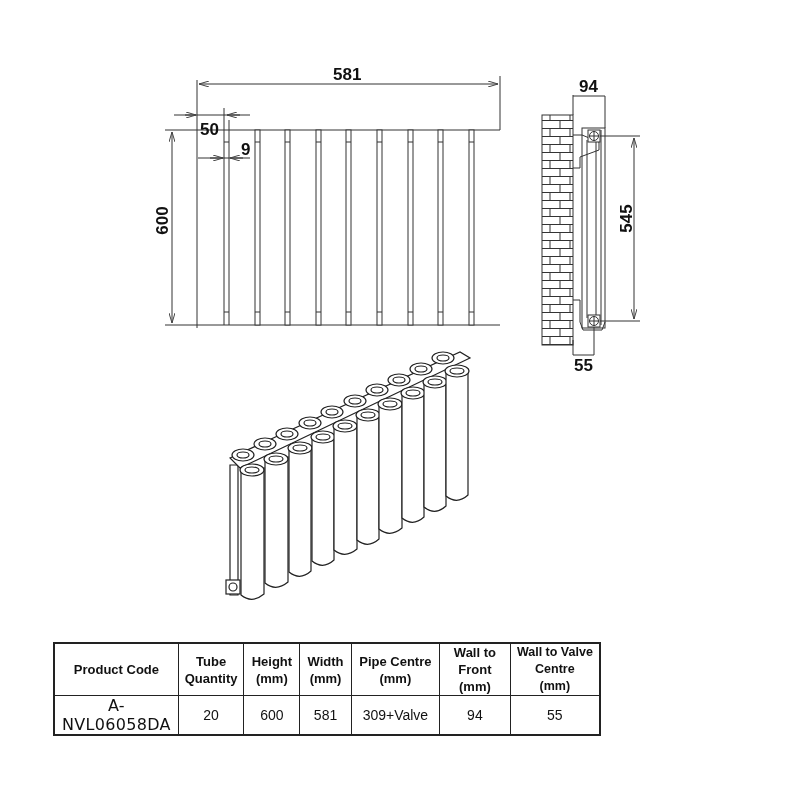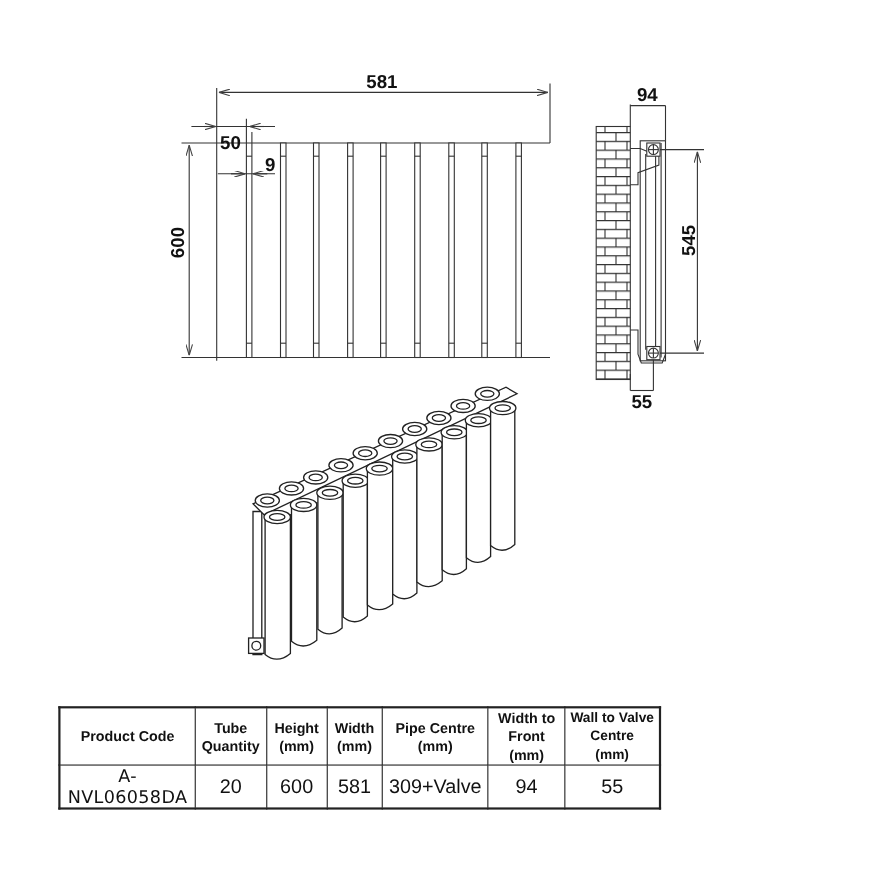--- a/index.html
+++ b/index.html
@@ -7,21 +7,21 @@
          font-family: "Liberation Sans", sans-serif; color: #111; }
   svg.drawing { position: absolute; left: 0; top: 0; }
   .dim-label { position: absolute; font-family: "Liberation Sans", sans-serif;
                font-weight: bold; font-size: 17px; color: #111; line-height: 1; }
   .vert { transform: rotate(-90deg); transform-origin: center center; }
   table.spec { position: absolute; left: 53px; top: 642px; width: 548px;
                border-collapse: collapse; border: 2px solid #222; }
   table.spec th, table.spec td { border: 1.5px solid #222; text-align: center;
                padding: 0; }
   table.spec th { height: 47px; font-weight: bold; font-size: 13px; line-height: 17px; }
-  table.spec td { height: 38px; font-size: 18px; }
+  table.spec td { height: 38px; font-size: 14px; }
   table.spec td.code { font-family: "DejaVu Sans", sans-serif; font-size: 16px; letter-spacing: 0.3px; }
   table.spec th.small { font-size: 12.5px; }
 </style>
 </head>
 <body>
 
 <svg class="drawing" width="800" height="640" viewBox="0 0 800 640">
   <defs>
     <marker id="arr" viewBox="0 0 10 6" refX="10" refY="3" markerWidth="10" markerHeight="6" orient="auto-start-reverse">
       <path d="M0,0 L10,3 L0,6" fill="none" stroke="#444" stroke-width="1"></path>
@@ -201,21 +201,21 @@
       <col style="width:103px">
       <col style="width:133px">
   </colgroup>
   <thead>
     <tr>
       <th><span>Product Code</span></th>
       <th><span>Tube</span><br><span>Quantity</span></th>
       <th><span>Height</span><br><span>(mm)</span></th>
       <th><span>Width</span><br><span>(mm)</span></th>
       <th><span>Pipe Centre</span><br><span>(mm)</span></th>
-      <th><span>Width to Front</span><br><span>(mm)</span></th>
+      <th><span>Wall to Front</span><br><span>(mm)</span></th>
       <th class="small"><span>Wall to Valve Centre</span><br><span>(mm)</span></th>
     </tr>
   </thead>
   <tbody>
     <tr>
       <td class="code">A-NVL06058DA</td>
       <td>20</td>
       <td>600</td>
       <td>581</td>
       <td>309+Valve</td>

